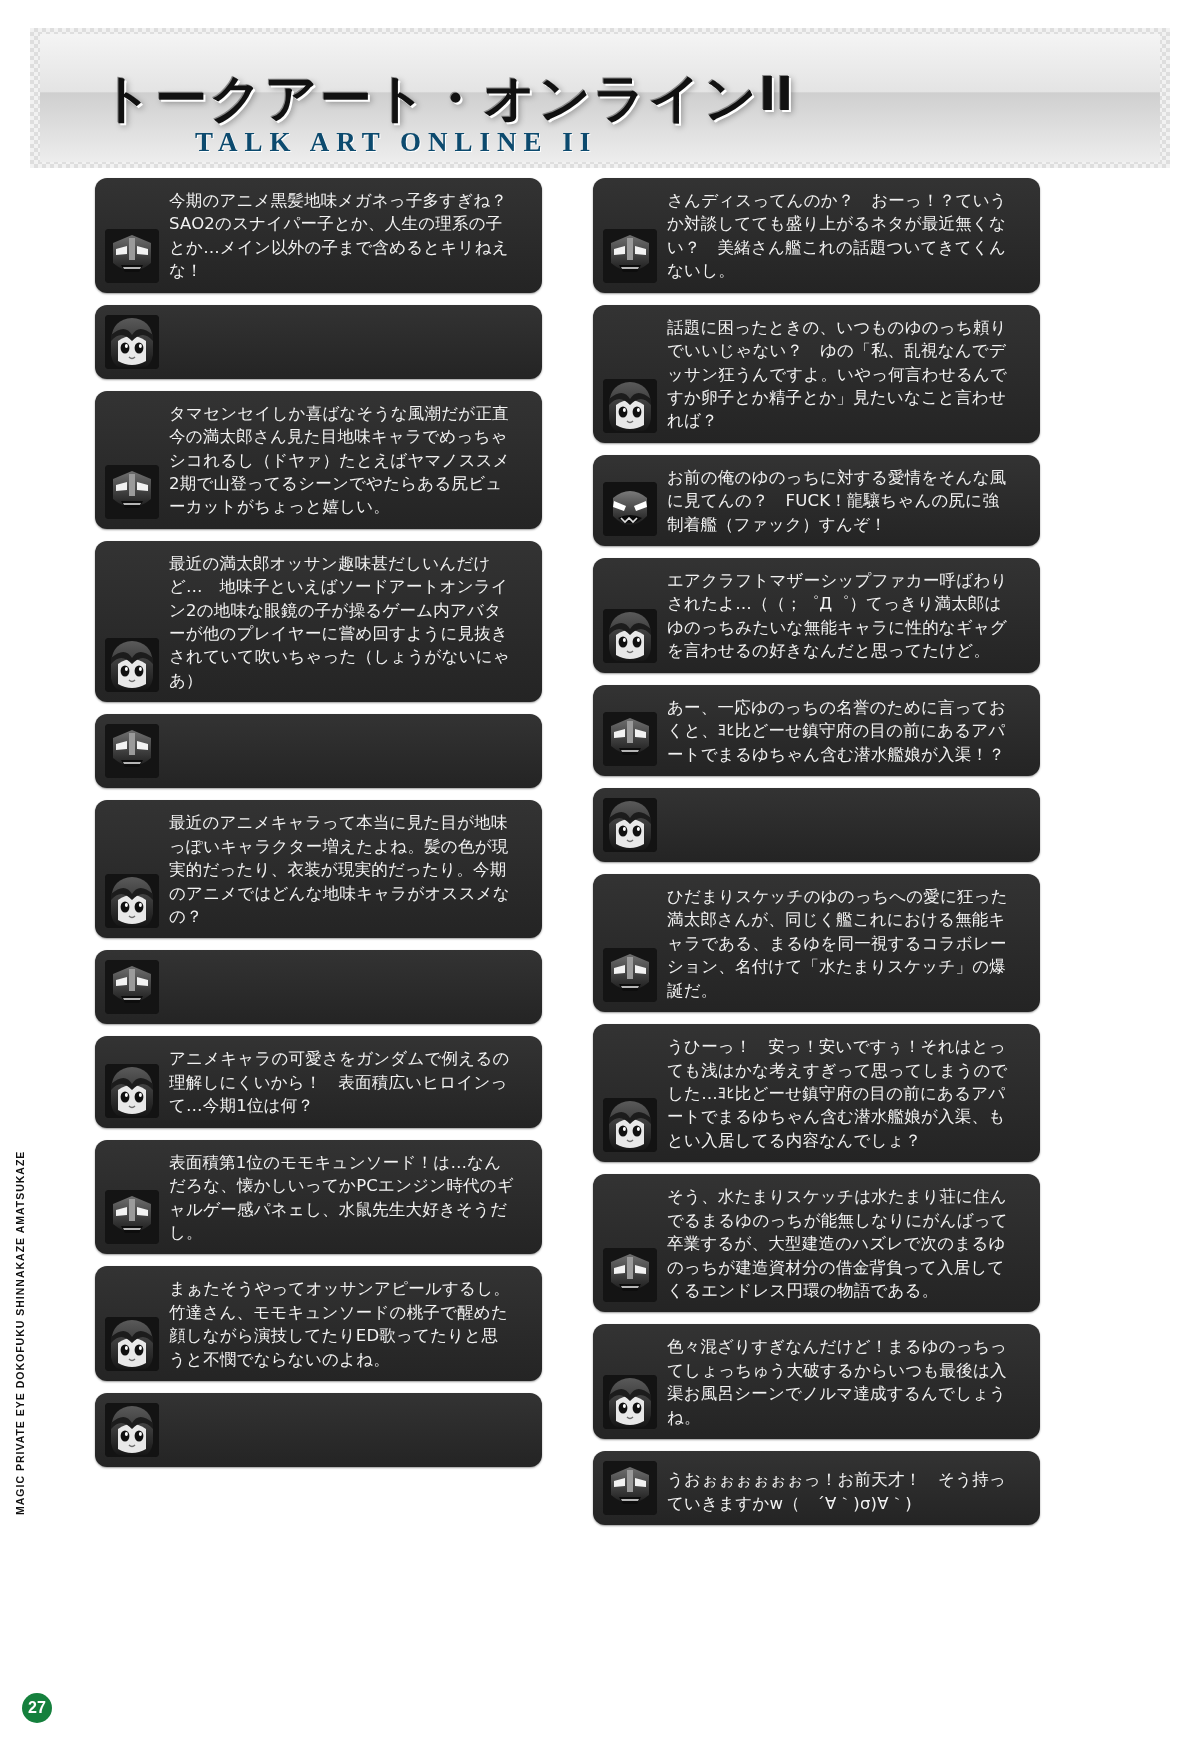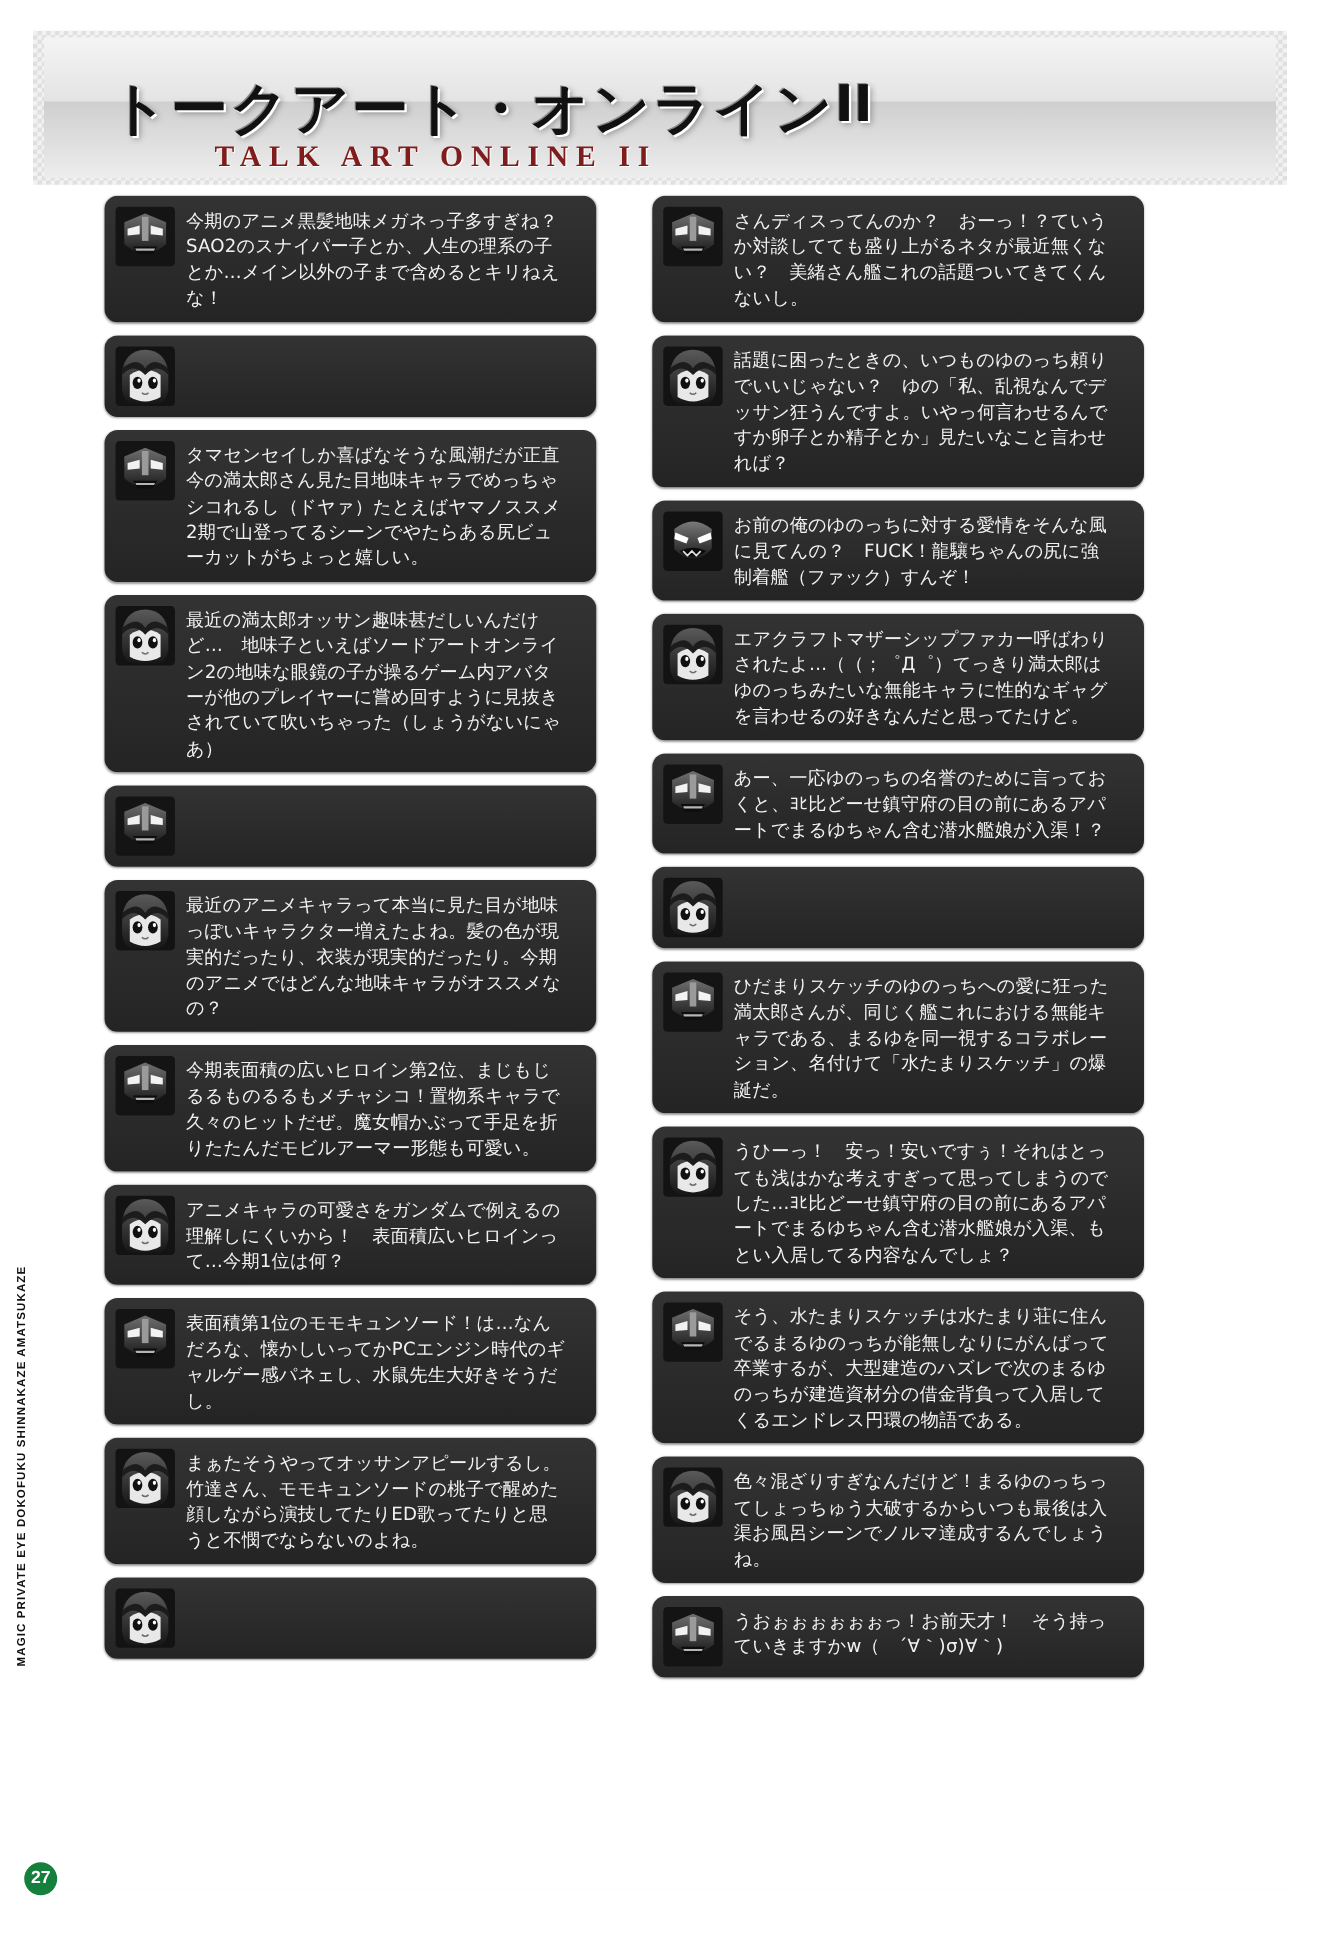--- a/index.html
+++ b/index.html
@@ -84,21 +84,21 @@
     vertical-align: 6px;
     letter-spacing: 0;
   }
   .title-en {
     position: absolute;
     left: 155px;
     top: 93px;
     font-size: 27px;
     font-weight: bold;
     letter-spacing: 7px;
-    color: #7f1d1d;
+    color: #0c4a6e;
     font-family: "Liberation Serif", serif;
     text-shadow: 1px 1px 0 #ffffff;
   }
 
   
   .columns {
     position: absolute;
     left: 95px;
     top: 178px;
     width: 1020px;
@@ -113,21 +113,21 @@
 
   
   .bubble {
     position: relative;
     background: #2b2b2b;
     background-image: linear-gradient(180deg, #333333 0%, #242424 100%);
     border-radius: 12px;
     margin-bottom: 12px;
     padding: 10px 28px 10px 10px;
     display: flex;
-    align-items: flex-start;
+    align-items: flex-end;
     box-shadow: 0 1px 2px rgba(0,0,0,0.4);
   }
   .avatar {
     flex: 0 0 auto;
     width: 54px;
     height: 54px;
     margin-right: 10px;
     border-radius: 4px;
     position: relative;
     overflow: hidden;
@@ -332,21 +332,20 @@
               </defs>
               <rect width="54" height="54" fill="#141414"></rect>
               <path d="M8 14 L27 6 L46 14 L46 34 Q27 50 8 34 Z" fill="url(#rg)"></path>
               <path d="M11 20 L22 17 L22 25 L11 26 Z" fill="#f2f2f2"></path>
               <path d="M43 20 L32 17 L32 25 L43 26 Z" fill="#f2f2f2"></path>
               <rect x="24" y="9" width="6" height="22" fill="#9a9a9a"></rect>
               <path d="M16 36 L38 36 L34 43 L20 43 Z" fill="#0d0d0d"></path>
               <path d="M18 38 L36 38 L35 40 L19 40 Z" fill="#b5b5b5"></path>
             </svg>
           </div>
-          <div class="bubble-text">今期表面積の広いヒロイン第2位、まじもじるるものるるもメチャシコ！置物系キャラで久々のヒットだぜ。魔女帽かぶって手足を折りたたんだモビルアーマー形態も可愛い。</div>
         </div>
         <div class="bubble">
           <div class="avatar">
             <svg width="54" height="54" viewBox="0 0 54 54">
               <defs>
                 <linearGradient id="gg" x1="0" y1="0" x2="0" y2="1">
                   <stop offset="0%" stop-color="#5a5a5a"></stop>
                   <stop offset="100%" stop-color="#161616"></stop>
                 </linearGradient>
               </defs>

